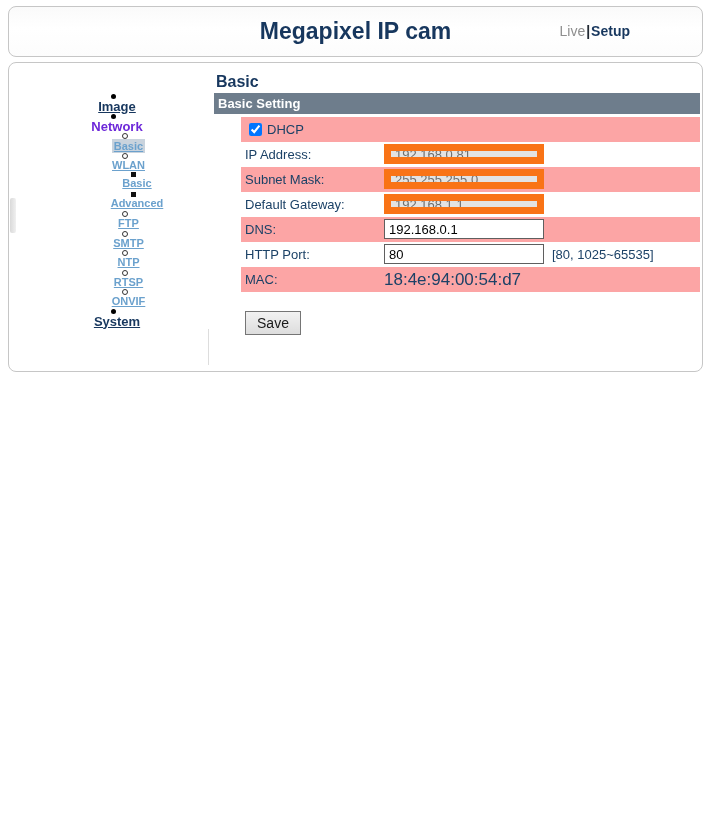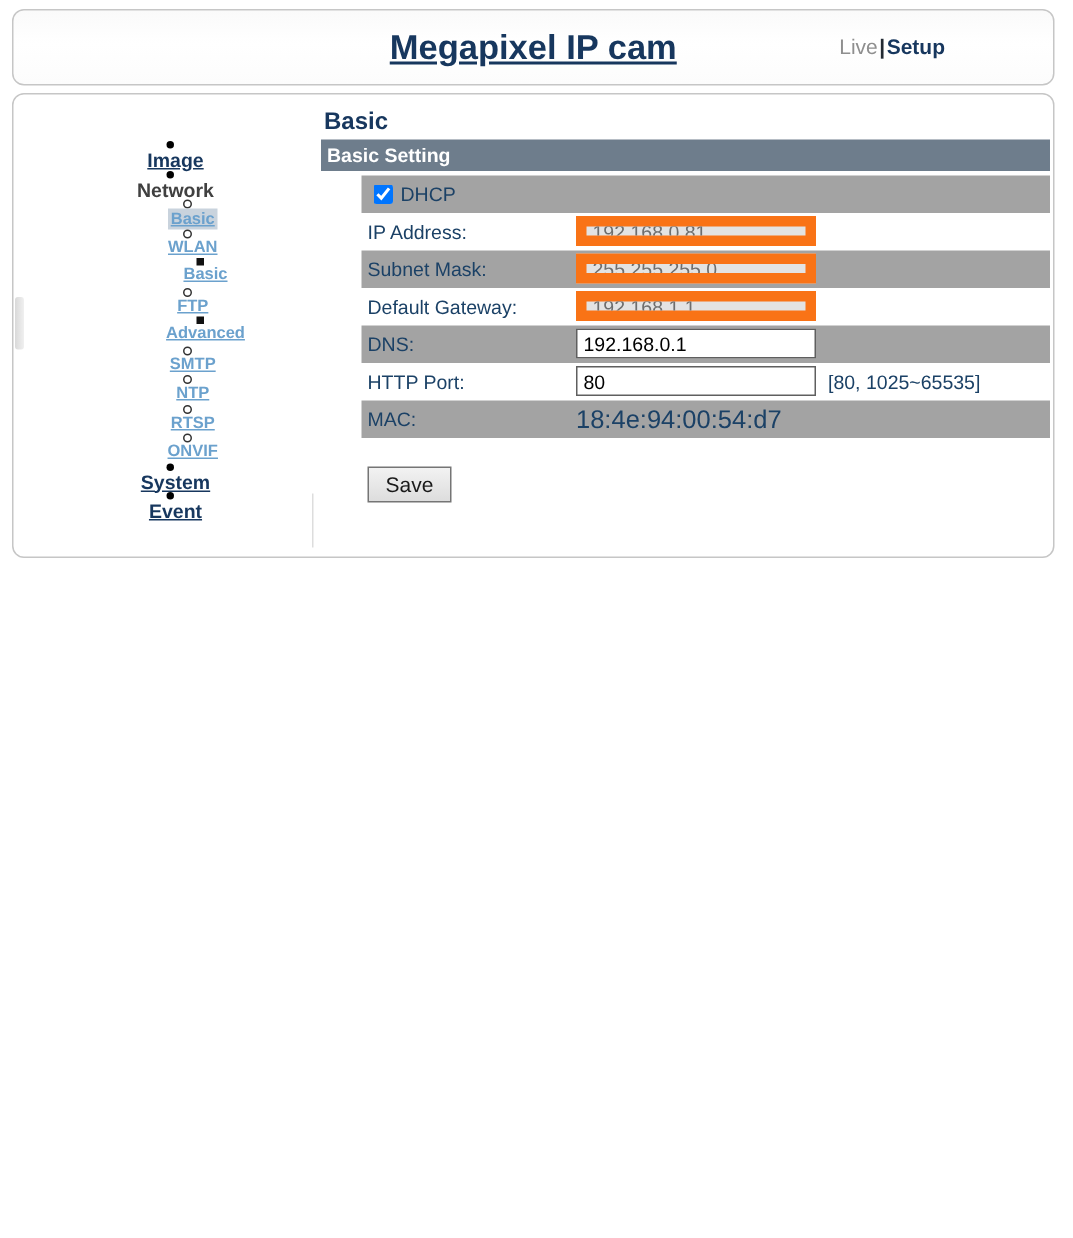--- a/index.html
+++ b/index.html
@@ -29,21 +29,20 @@
     position: absolute;
     top: 0;
     left: 0;
     right: 0;
     height: 49px;
     line-height: 49px;
     text-align: center;
     color: #17375e;
     font-size: 23px;
     font-weight: bold;
-    text-decoration: underline;
   }
   .header-nav {
     position: absolute;
     right: 72px;
     top: 0;
     height: 49px;
     line-height: 49px;
     font-size: 14px;
   }
   .live-link {
@@ -104,21 +103,21 @@
     margin-right: 8px;
   }
   .nav-link-l1 {
     color: #17375e;
     font-size: 13px;
     font-weight: bold;
     text-decoration: underline;
     cursor: pointer;
   }
   .nav-text-l1 {
-    color: #404040;
+    color: #6d28d9;
     font-size: 13px;
     font-weight: bold;
     text-decoration: none;
   }
   .nav-link-sub {
     color: #6ba1cd;
     font-size: 11px;
     font-weight: bold;
     text-decoration: underline;
     cursor: pointer;
@@ -173,21 +172,21 @@
     margin-top: 3px;
     margin-left: 27px;
     width: 459px;
   }
   .form-row {
     position: relative;
     height: 25px;
     display: flex;
     align-items: center;
   }
-  .form-row.blue { background: #a3a3a3; }
+  .form-row.blue { background: #fca5a5; }
   .row-label {
     margin-left: 4px;
     color: #1b4166;
     font-size: 13px;
   }
   .dhcp-wrap {
     display: flex;
     align-items: center;
     margin-left: 8px;
   }
@@ -270,51 +269,47 @@
       <a class="nav-link-sub selected">Basic</a>
     </div>
     <div class="nav-row lvl2">
       <span class="bullet bullet-circle"></span>
       <a class="nav-link-sub">WLAN</a>
     </div>
     <div class="nav-row lvl3">
       <span class="bullet bullet-square"></span>
       <a class="nav-link-sub">Basic</a>
     </div>
-    <div class="nav-row lvl2">
-      <span class="bullet bullet-circle"></span>
-      <a class="nav-link-sub">FTP</a>
-    </div>
     <div class="nav-row lvl3">
       <span class="bullet bullet-square"></span>
       <a class="nav-link-sub">Advanced</a>
     </div>
     <div class="nav-row lvl2">
       <span class="bullet bullet-circle"></span>
+      <a class="nav-link-sub">FTP</a>
+    </div>
+    <div class="nav-row lvl2">
+      <span class="bullet bullet-circle"></span>
       <a class="nav-link-sub">SMTP</a>
     </div>
     <div class="nav-row lvl2">
       <span class="bullet bullet-circle"></span>
       <a class="nav-link-sub">NTP</a>
     </div>
     <div class="nav-row lvl2">
       <span class="bullet bullet-circle"></span>
       <a class="nav-link-sub">RTSP</a>
     </div>
     <div class="nav-row lvl2">
       <span class="bullet bullet-circle"></span>
       <a class="nav-link-sub">ONVIF</a>
     </div>
     <div class="nav-row lvl1">
       <span class="bullet bullet-disc"></span>
       <a class="nav-link-l1">System</a>
-    </div>
-    <div class="nav-row lvl1">
-      <span class="bullet bullet-disc"></span>
-      <a class="nav-link-l1">Event</a>
     </div>
   </div>
 
   <div class="content">
     <div class="page-title">Basic</div>
     <div class="section-bar">Basic Setting</div>
 
     <div class="form-rows">
 
       <div class="form-row blue">

